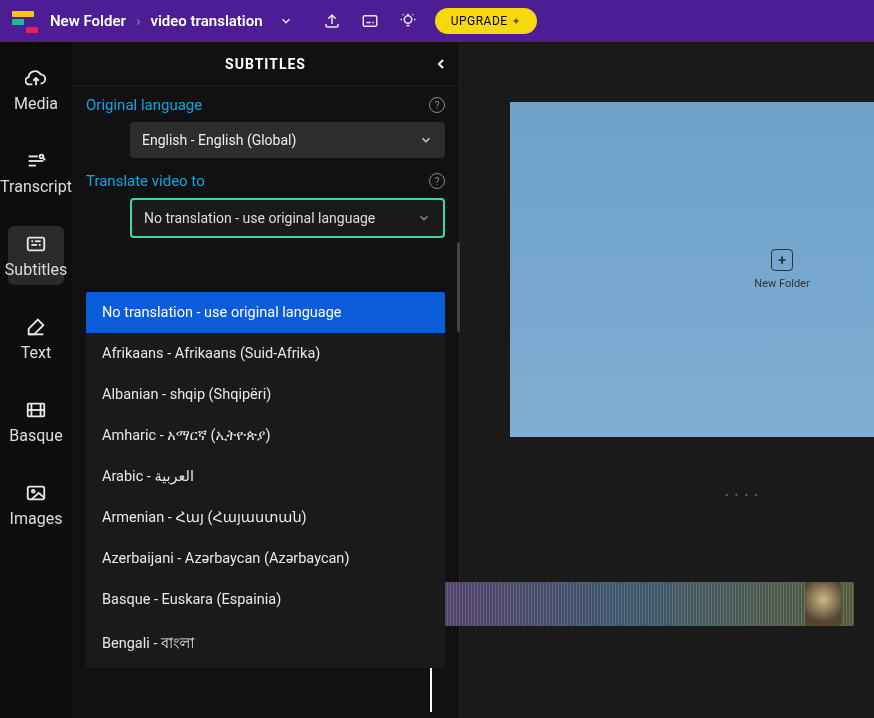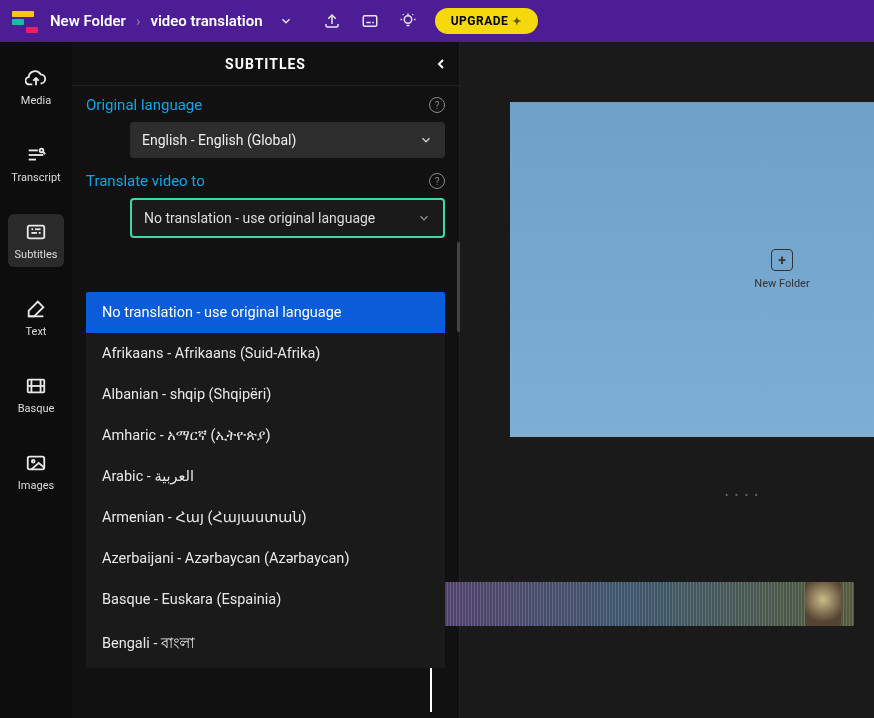--- a/index.html
+++ b/index.html
@@ -8,32 +8,32 @@
   
   .topbar { height: 42px; display: flex; align-items: center; padding: 0 12px; gap: 12px; background: #4c1d95; }
   .logo { width: 26px; height: 20px; position: relative; }
   .logo .bar1 { position: absolute; top: 0; left: 0; width: 22px; height: 6px; background: #f5c518; border-radius: 1px; }
   .logo .bar2 { position: absolute; top: 8px; left: 0; width: 12px; height: 6px; background: #1abc9c; border-radius: 1px; }
   .logo .bar3 { position: absolute; top: 16px; left: 14px; width: 12px; height: 6px; background: #e91e63; border-radius: 1px; }
   .breadcrumb { display: flex; align-items: center; gap: 10px; font-size: 15px; font-weight: 600; }
   .breadcrumb .sep { color: #888; font-weight: 400; }
   .topbar-actions { display: flex; align-items: center; gap: 16px; margin-left: 12px; }
   .icon-btn { width: 22px; height: 22px; display: flex; align-items: center; justify-content: center; cursor: pointer; color: #e8e8e8; }
-  .upgrade-btn { background: #f5d90a; color: #000; font-weight: 700; font-size: 12px; letter-spacing: 0.5px; padding: 6px 16px; border-radius: 16px; cursor: pointer; display: flex; align-items: center; gap: 4px; }
+  .upgrade-btn { background: #f5d90a; color: #000; font-weight: 400; font-size: 12px; letter-spacing: 0.5px; padding: 6px 16px; border-radius: 16px; cursor: pointer; display: flex; align-items: center; gap: 4px; }
   .upgrade-btn .sparkle { font-size: 11px; opacity: 0.6; }
 
   
   .main { display: flex; height: calc(100% - 42px); }
 
   
   .sidebar { width: 72px; background: #0d0d0d; display: flex; flex-direction: column; align-items: center; padding-top: 18px; gap: 24px; }
   .sidebar-item { display: flex; flex-direction: column; align-items: center; gap: 4px; cursor: pointer; width: 56px; padding: 6px 0; border-radius: 6px; }
   .sidebar-item.active { background: #2a2a2a; }
   .sidebar-item .icon { width: 24px; height: 24px; display: flex; align-items: center; justify-content: center; color: #e8e8e8; }
-  .sidebar-item .label { font-size: 11px; color: #ddd; }
+  .sidebar-item .label { font-size: 16px; color: #ddd; }
 
   
   .panel { width: 388px; background: #111; border-right: 1px solid #222; position: relative; }
   .panel-header { height: 44px; display: flex; align-items: center; justify-content: center; position: relative; border-bottom: 1px solid #222; }
   .panel-header .title { font-weight: 700; font-size: 14px; letter-spacing: 1px; }
   .panel-header .collapse { position: absolute; right: 10px; cursor: pointer; color: #fff; }
   .panel-body { padding: 10px 14px; }
   .field-row { display: flex; align-items: center; justify-content: space-between; margin-bottom: 8px; }
   .field-label { font-size: 15px; color: #0ea5e9; }
   .help-icon { width: 16px; height: 16px; border: 1.5px solid #888; border-radius: 50%; display: flex; align-items: center; justify-content: center; font-size: 10px; color: #888; cursor: pointer; }

